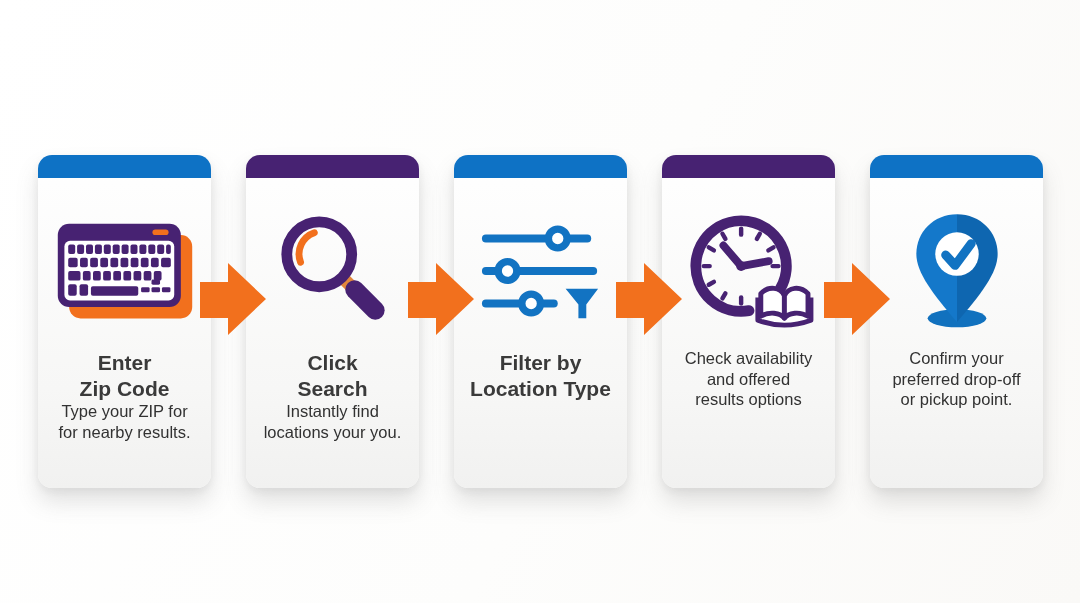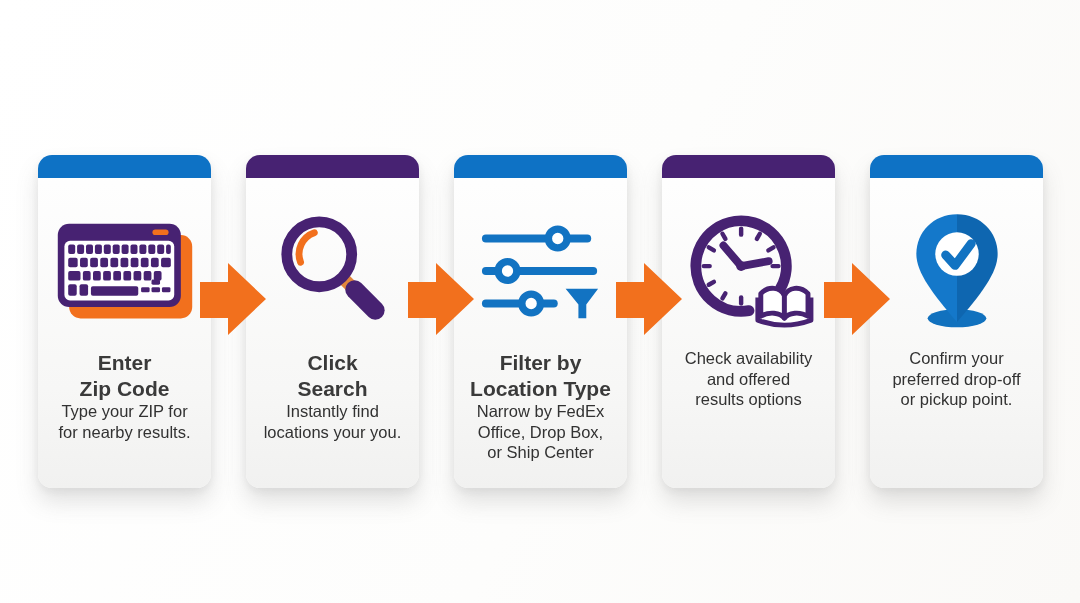--- a/index.html
+++ b/index.html
@@ -127,23 +127,20 @@
         <g fill="#ffffff" stroke="#1273c2" stroke-width="7.5">
           <circle cx="82" cy="16" r="9.5"></circle>
           <circle cx="31" cy="49" r="9.5"></circle>
           <circle cx="55" cy="82" r="9.5"></circle>
         </g>
         <path d="M90 67 L123 67 L111 83 L111 97 L103 97 L103 83 Z" fill="#1273c2"></path>
       </svg>
     </div>
     <div class="card-title">Filter by
 Location Type</div>
-    <div class="card-body">Narrow by FedEx
-Office, Drop Box,
-or Ship Center</div>
   </div>
 
   <div class="card c3">
     <div class="card-bar bar-purple"></div>
     <div class="icon-wrap">
       <svg width="130" height="118" viewBox="0 0 132 120">
         <path d="M66 99.3 A46 46 0 1 1 97.8 77" fill="none" stroke="#472272" stroke-width="11" stroke-linecap="round"></path>
         <g stroke="#472272" stroke-width="4.5" stroke-linecap="round">
           <line x1="58" y1="22" x2="58" y2="16"></line>
           <line x1="74" y1="26.3" x2="77" y2="21.1"></line>

